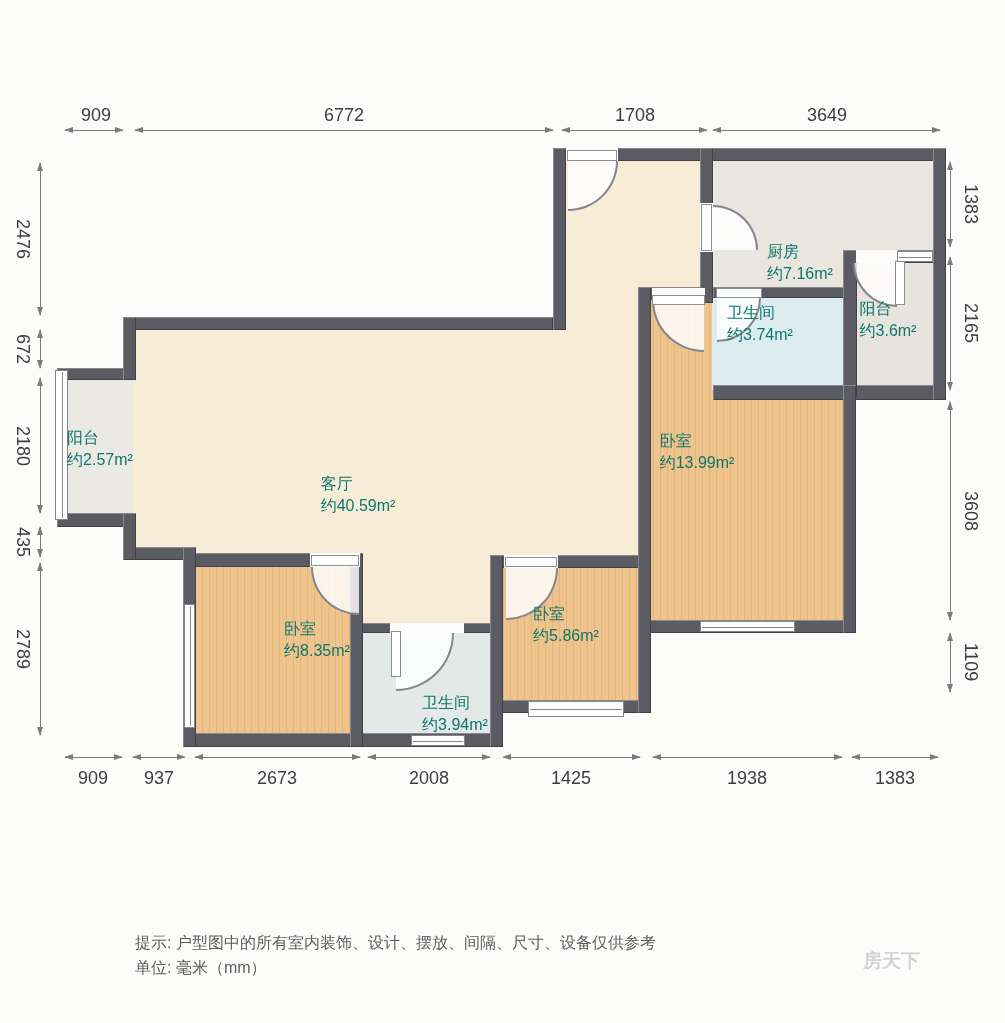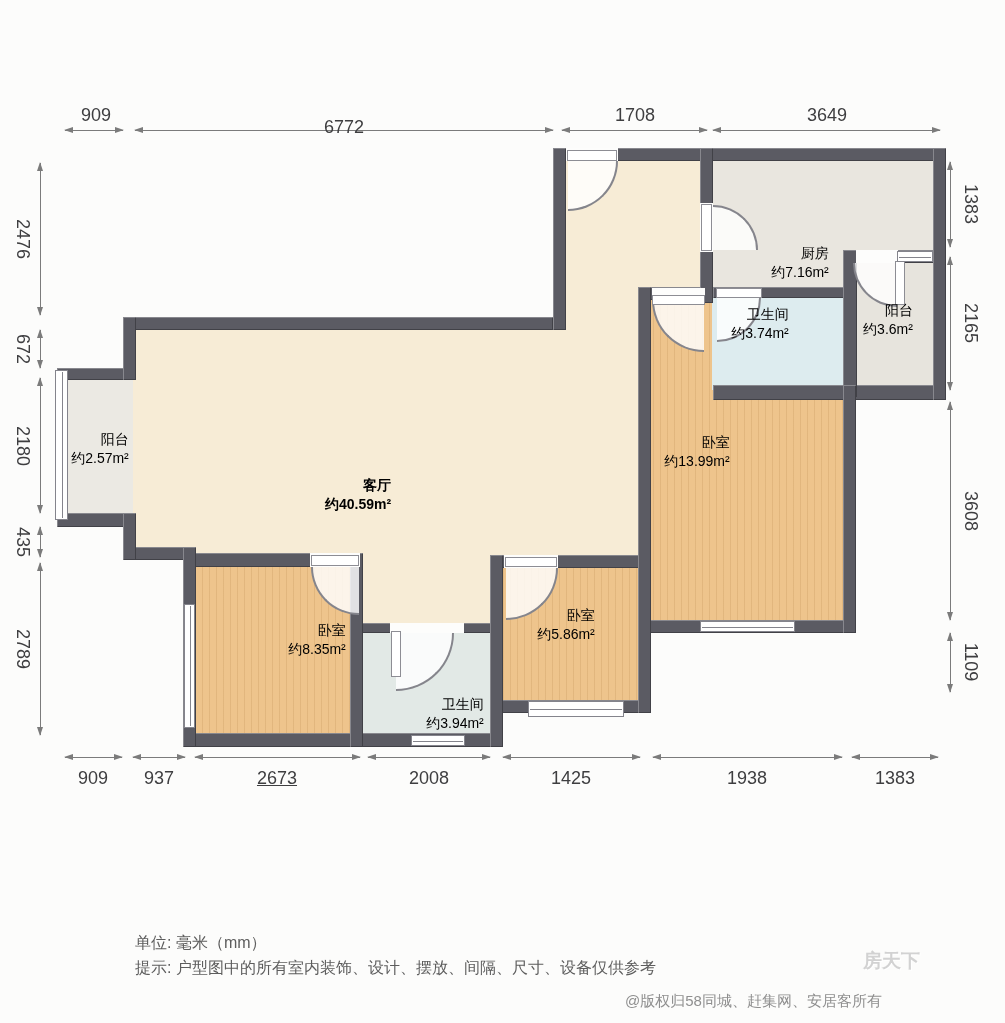--- a/index.html
+++ b/index.html
@@ -31,22 +31,22 @@
   .dim-h::after{content:"";position:absolute;right:-1px;top:-3px;width:0;height:0;
      border-top:3px solid transparent;border-bottom:3px solid transparent;border-left:9px solid #7b7b7b;}
   .dim-v{position:absolute;width:1px;background:#7b7b7b;}
   .dim-v::before{content:"";position:absolute;top:-1px;left:-3px;width:0;height:0;
      border-left:3px solid transparent;border-right:3px solid transparent;border-bottom:9px solid #7b7b7b;}
   .dim-v::after{content:"";position:absolute;bottom:-1px;left:-3px;width:0;height:0;
      border-left:3px solid transparent;border-right:3px solid transparent;border-top:9px solid #7b7b7b;}
   .dlab{position:absolute;font-size:18px;color:#3e3e40;transform:translateX(-50%);white-space:nowrap;}
   .dlab-v{position:absolute;font-size:18px;color:#3e3e40;white-space:nowrap;
           writing-mode:vertical-rl;text-orientation:sideways;transform:translateY(-50%);}
-  .rlabel{position:absolute;transform:translate(-50%,-50%);text-align:right;
-          color:#000000;font-size:14px;line-height:1.35;white-space:nowrap;}
+  .rlabel{position:absolute;transform:translate(-50%,-50%);text-align:left;
+          color:#0f766e;font-size:16px;line-height:1.35;white-space:nowrap;}
   .rlabel span{display:block;}
   .footer{position:absolute;left:135px;top:931px;font-size:16px;color:#5d5d5d;line-height:1.55;}
   .footer div{white-space:nowrap;}
   .wm-en{position:absolute;left:795px;top:952px;font-size:46px;font-weight:800;color:#d6d6d6;
          letter-spacing:-2px;text-shadow:1px 1px 0 #ffffff, -1px -1px 0 #c4c4c4;}
   .wm-cn{position:absolute;left:863px;top:948px;font-size:19px;font-weight:700;color:#d2d2d2;
          text-shadow:1px 1px 0 #ffffff;}
   .wm-cp{position:absolute;left:625px;top:992px;font-size:15px;color:#8f8f8f;white-space:nowrap;}
 </style>
 </head>
@@ -127,21 +127,21 @@
   <div class="arc arc-br" style="left:396px;top:633px;width:58px;height:58px;"></div>
   <div class="leaf" style="left:391px;top:631px;width:10px;height:46px;"></div>
 
   <div class="win win-v" style="left:55px;top:370px;width:13px;height:150px;"></div>
   <div class="win win-v" style="left:184px;top:604px;width:11px;height:124px;"></div>
   <div class="win win-h" style="left:700px;top:621px;width:95px;height:11px;"></div>
   <div class="win win-h" style="left:528px;top:701px;width:96px;height:16px;"></div>
   <div class="win win-h" style="left:411px;top:735px;width:54px;height:11px;"></div>
   <div class="win win-h" style="left:897px;top:251px;width:36px;height:11px;"></div>
 
-  <div class="rlabel" style="left:358px;top:495px;font-weight:bold;">
+  <div class="rlabel" style="left:358px;top:495px;">
     <span>客厅</span>
     <span>约40.59m²</span>
   </div>
   <div class="rlabel" style="left:697px;top:452px;">
     <span>卧室</span>
     <span>约13.99m²</span>
   </div>
   <div class="rlabel" style="left:317px;top:640px;">
     <span>卧室</span>
     <span>约8.35m²</span>
@@ -169,21 +169,21 @@
   <div class="rlabel" style="left:888px;top:320px;">
     <span>阳台</span>
     <span>约3.6m²</span>
   </div>
 
   <div class="dim-h" style="left:65px;top:130px;width:58px;"></div>
   <div class="dim-h" style="left:135px;top:130px;width:418px;"></div>
   <div class="dim-h" style="left:562px;top:130px;width:145px;"></div>
   <div class="dim-h" style="left:713px;top:130px;width:227px;"></div>
   <div class="dlab" style="left:96px;top:105px;">909</div>
-  <div class="dlab" style="left:344px;top:105px;margin-top:12px;">6772</div>
+  <div class="dlab" style="left:344px;top:105px;">6772</div>
   <div class="dlab" style="left:635px;top:105px;">1708</div>
   <div class="dlab" style="left:827px;top:105px;">3649</div>
 
   <div class="dim-v" style="left:40px;top:163px;height:152px;"></div>
   <div class="dim-v" style="left:40px;top:330px;height:38px;"></div>
   <div class="dim-v" style="left:40px;top:378px;height:135px;"></div>
   <div class="dim-v" style="left:40px;top:527px;height:30px;"></div>
   <div class="dim-v" style="left:40px;top:563px;height:172px;"></div>
   <div class="dlab-v" style="left:12px;top:239px;">2476</div>
   <div class="dlab-v" style="left:12px;top:349px;">672</div>
@@ -202,27 +202,26 @@
 
   <div class="dim-h" style="left:65px;top:757px;width:57px;"></div>
   <div class="dim-h" style="left:133px;top:757px;width:52px;"></div>
   <div class="dim-h" style="left:195px;top:757px;width:165px;"></div>
   <div class="dim-h" style="left:368px;top:757px;width:122px;"></div>
   <div class="dim-h" style="left:503px;top:757px;width:137px;"></div>
   <div class="dim-h" style="left:653px;top:757px;width:189px;"></div>
   <div class="dim-h" style="left:852px;top:757px;width:86px;"></div>
   <div class="dlab" style="left:93px;top:768px;">909</div>
   <div class="dlab" style="left:159px;top:768px;">937</div>
-  <div class="dlab" style="left:277px;top:768px;text-decoration:underline;">2673</div>
+  <div class="dlab" style="left:277px;top:768px;">2673</div>
   <div class="dlab" style="left:429px;top:768px;text-align:right;">2008</div>
   <div class="dlab" style="left:571px;top:768px;">1425</div>
   <div class="dlab" style="left:747px;top:768px;">1938</div>
   <div class="dlab" style="left:895px;top:768px;">1383</div>
 
   <div class="footer">
+    <div>提示: 户型图中的所有室内装饰、设计、摆放、间隔、尺寸、设备仅供参考</div>
     <div>单位: 毫米（mm）</div>
-    <div>提示: 户型图中的所有室内装饰、设计、摆放、间隔、尺寸、设备仅供参考</div>
   </div>
 
   <div class="wm-cn">房天下</div>
-  <div class="wm-cp">@版权归58同城、赶集网、安居客所有</div>
 
 </div>
 
 </body></html>

